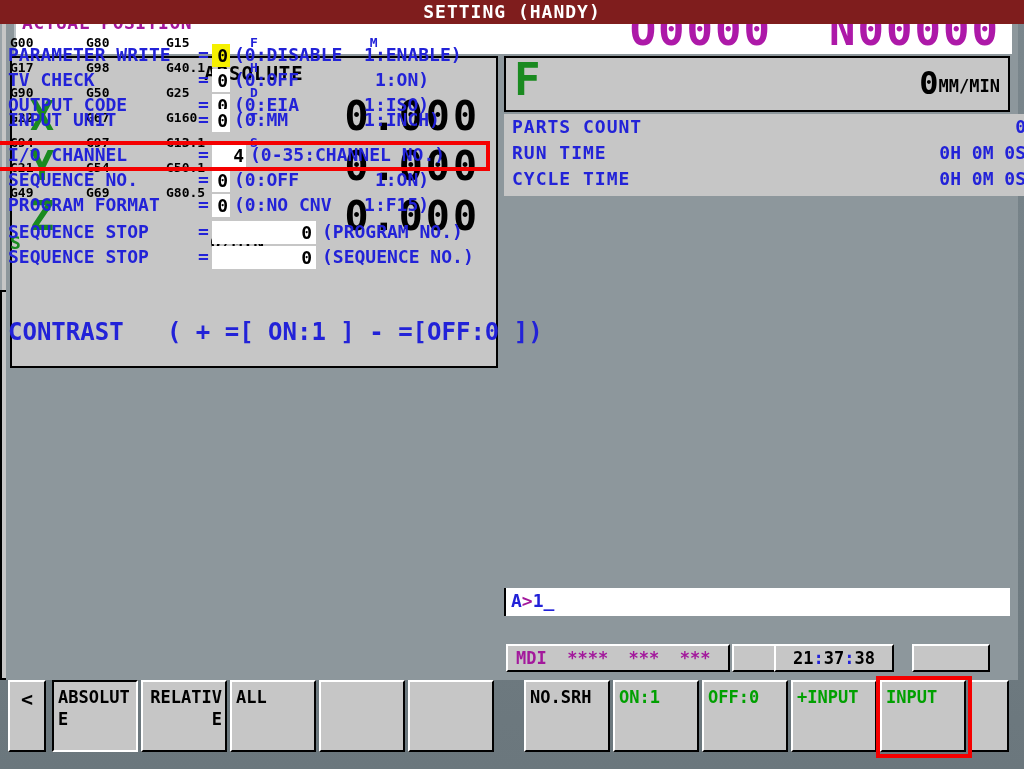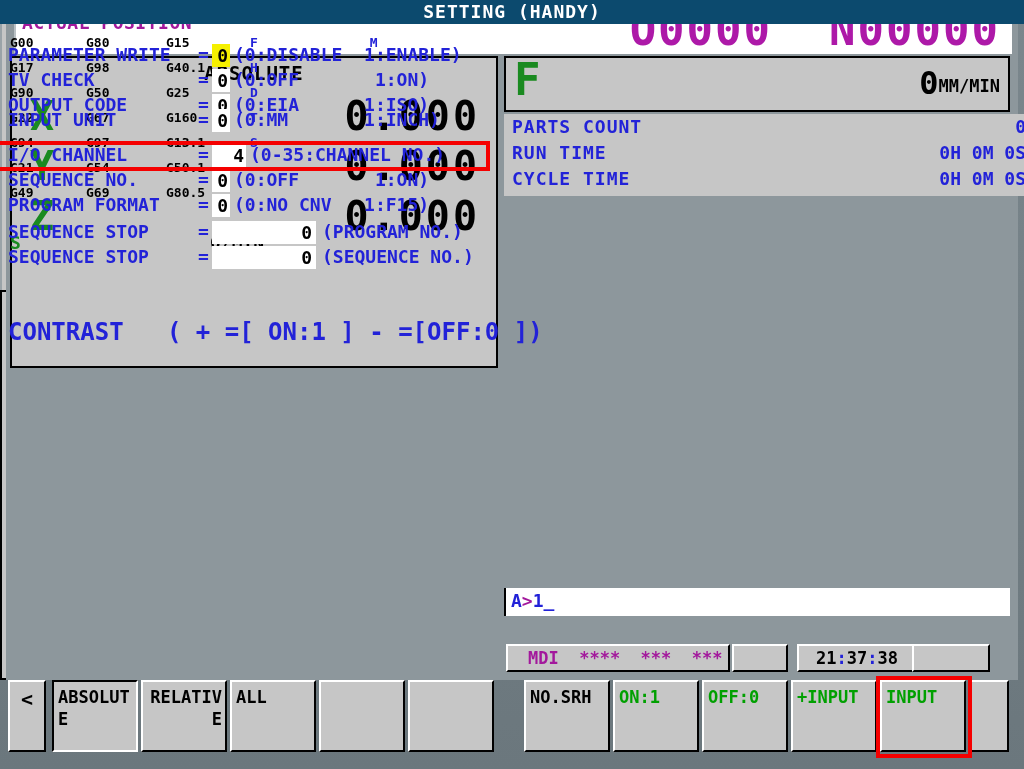--- a/index.html
+++ b/index.html
@@ -196,21 +196,21 @@
     left: 504px; top: 196px;
     width: 506px; height: 390px;
     background: #c6c6c6;
     border: 2px solid #000;
     box-sizing: border-box;
   }
   #setting-header {
     position: absolute;
     left: 0; top: 0;
     width: 100%; height: 24px;
-    background: #0c4a6e;
+    background: #7f1d1d;
     color: #ffffff;
     font-size: 18px;
     font-weight: bold;
     text-align: center;
     line-height: 24px;
     letter-spacing: 1px;
   }
   .set-row {
     position: absolute;
     left: 0; right: 0;
@@ -295,25 +295,25 @@
     height: 28px;
     background: #c6c6c6;
     border: 2px solid;
     border-color: #ffffff #000 #000 #ffffff;
     box-sizing: border-box;
     font-size: 17px;
     font-weight: bold;
     line-height: 24px;
     white-space: pre;
   }
-  #stat-mode { left: 2px; width: 224px; padding-left: 20px; color:#a3189c; }
+  #stat-mode { left: 2px; width: 224px; padding-left: 8px; color:#a3189c; }
   #stat-mode .mode-name { color: #a3189c; }
   #stat-mode .mode-stars { color: #a3189c; }
   #stat-gap { left: 228px; width: 56px; }
-  #stat-time { left: 293px; width: 120px; text-align: center; color: #000; }
+  #stat-time { left: 270px; width: 120px; text-align: center; color: #000; }
   #stat-time .tc { color: #2222d8; }
   #stat-blank { left: 408px; width: 78px; }
 
   
   .softkey-bar {
     position: absolute;
     bottom: 0;
     height: 92px;
   }
   #sk-left { left: 8px; top: 674px; width: 488px; }

